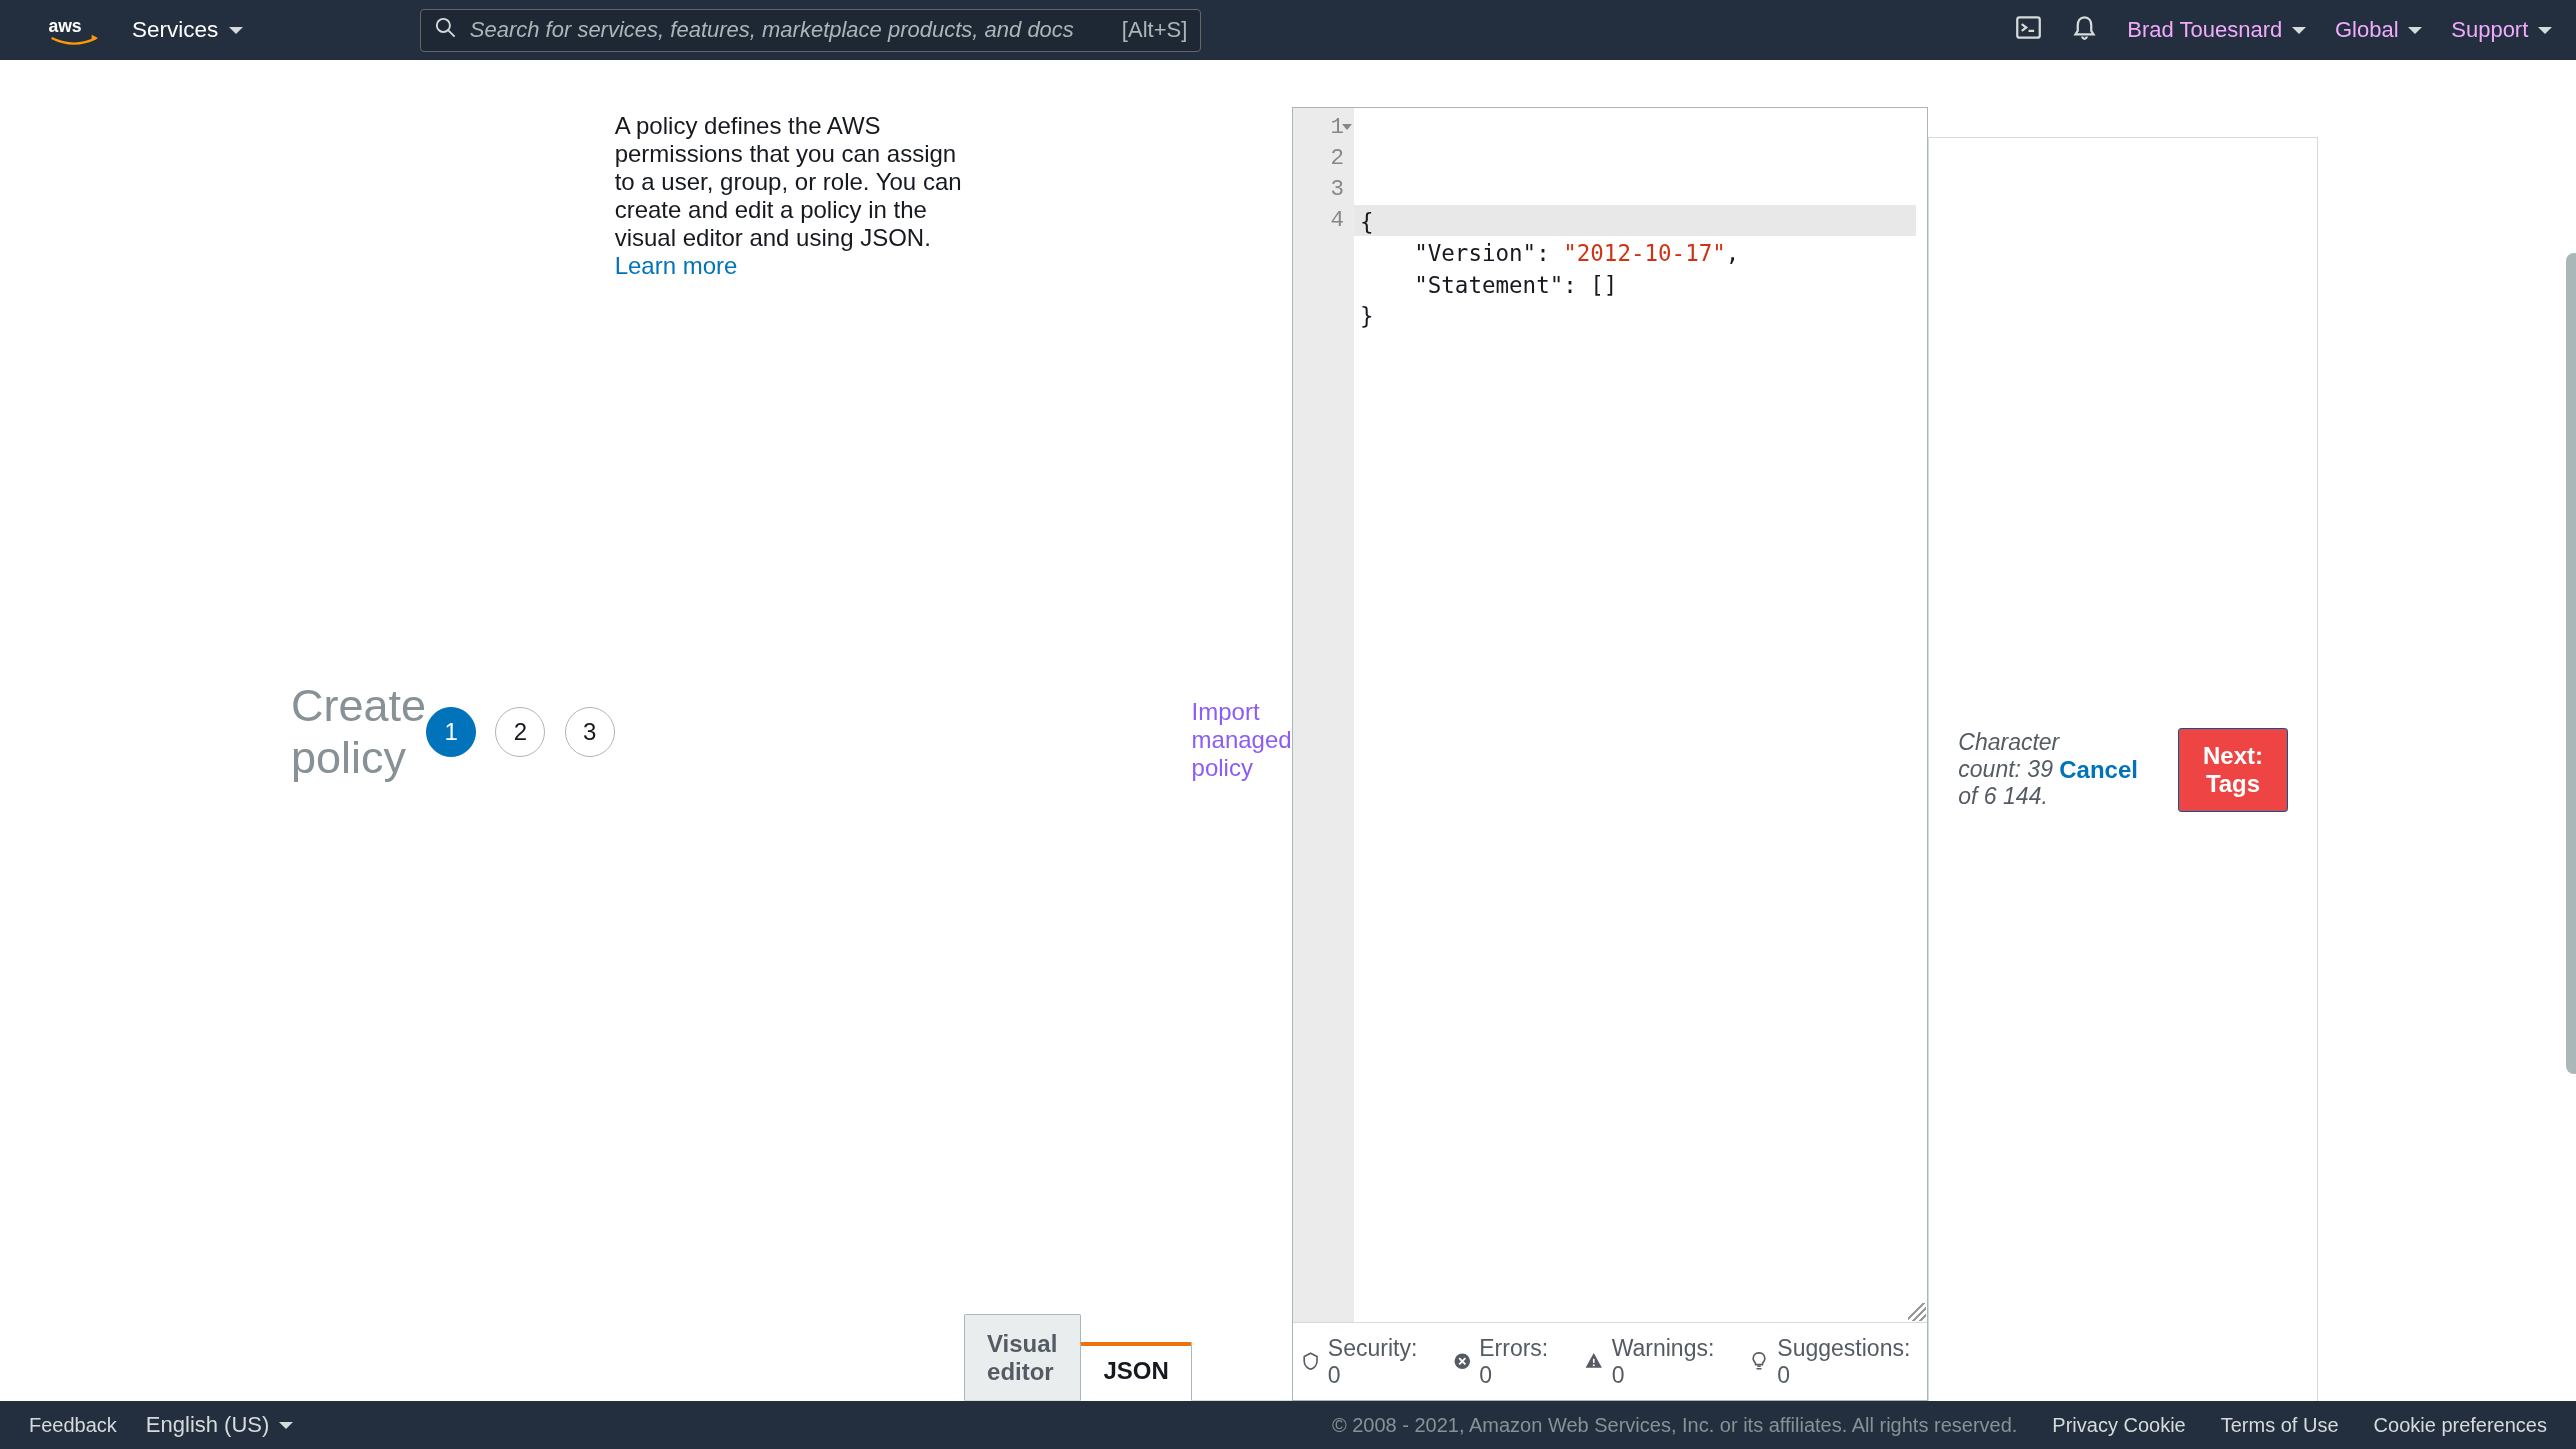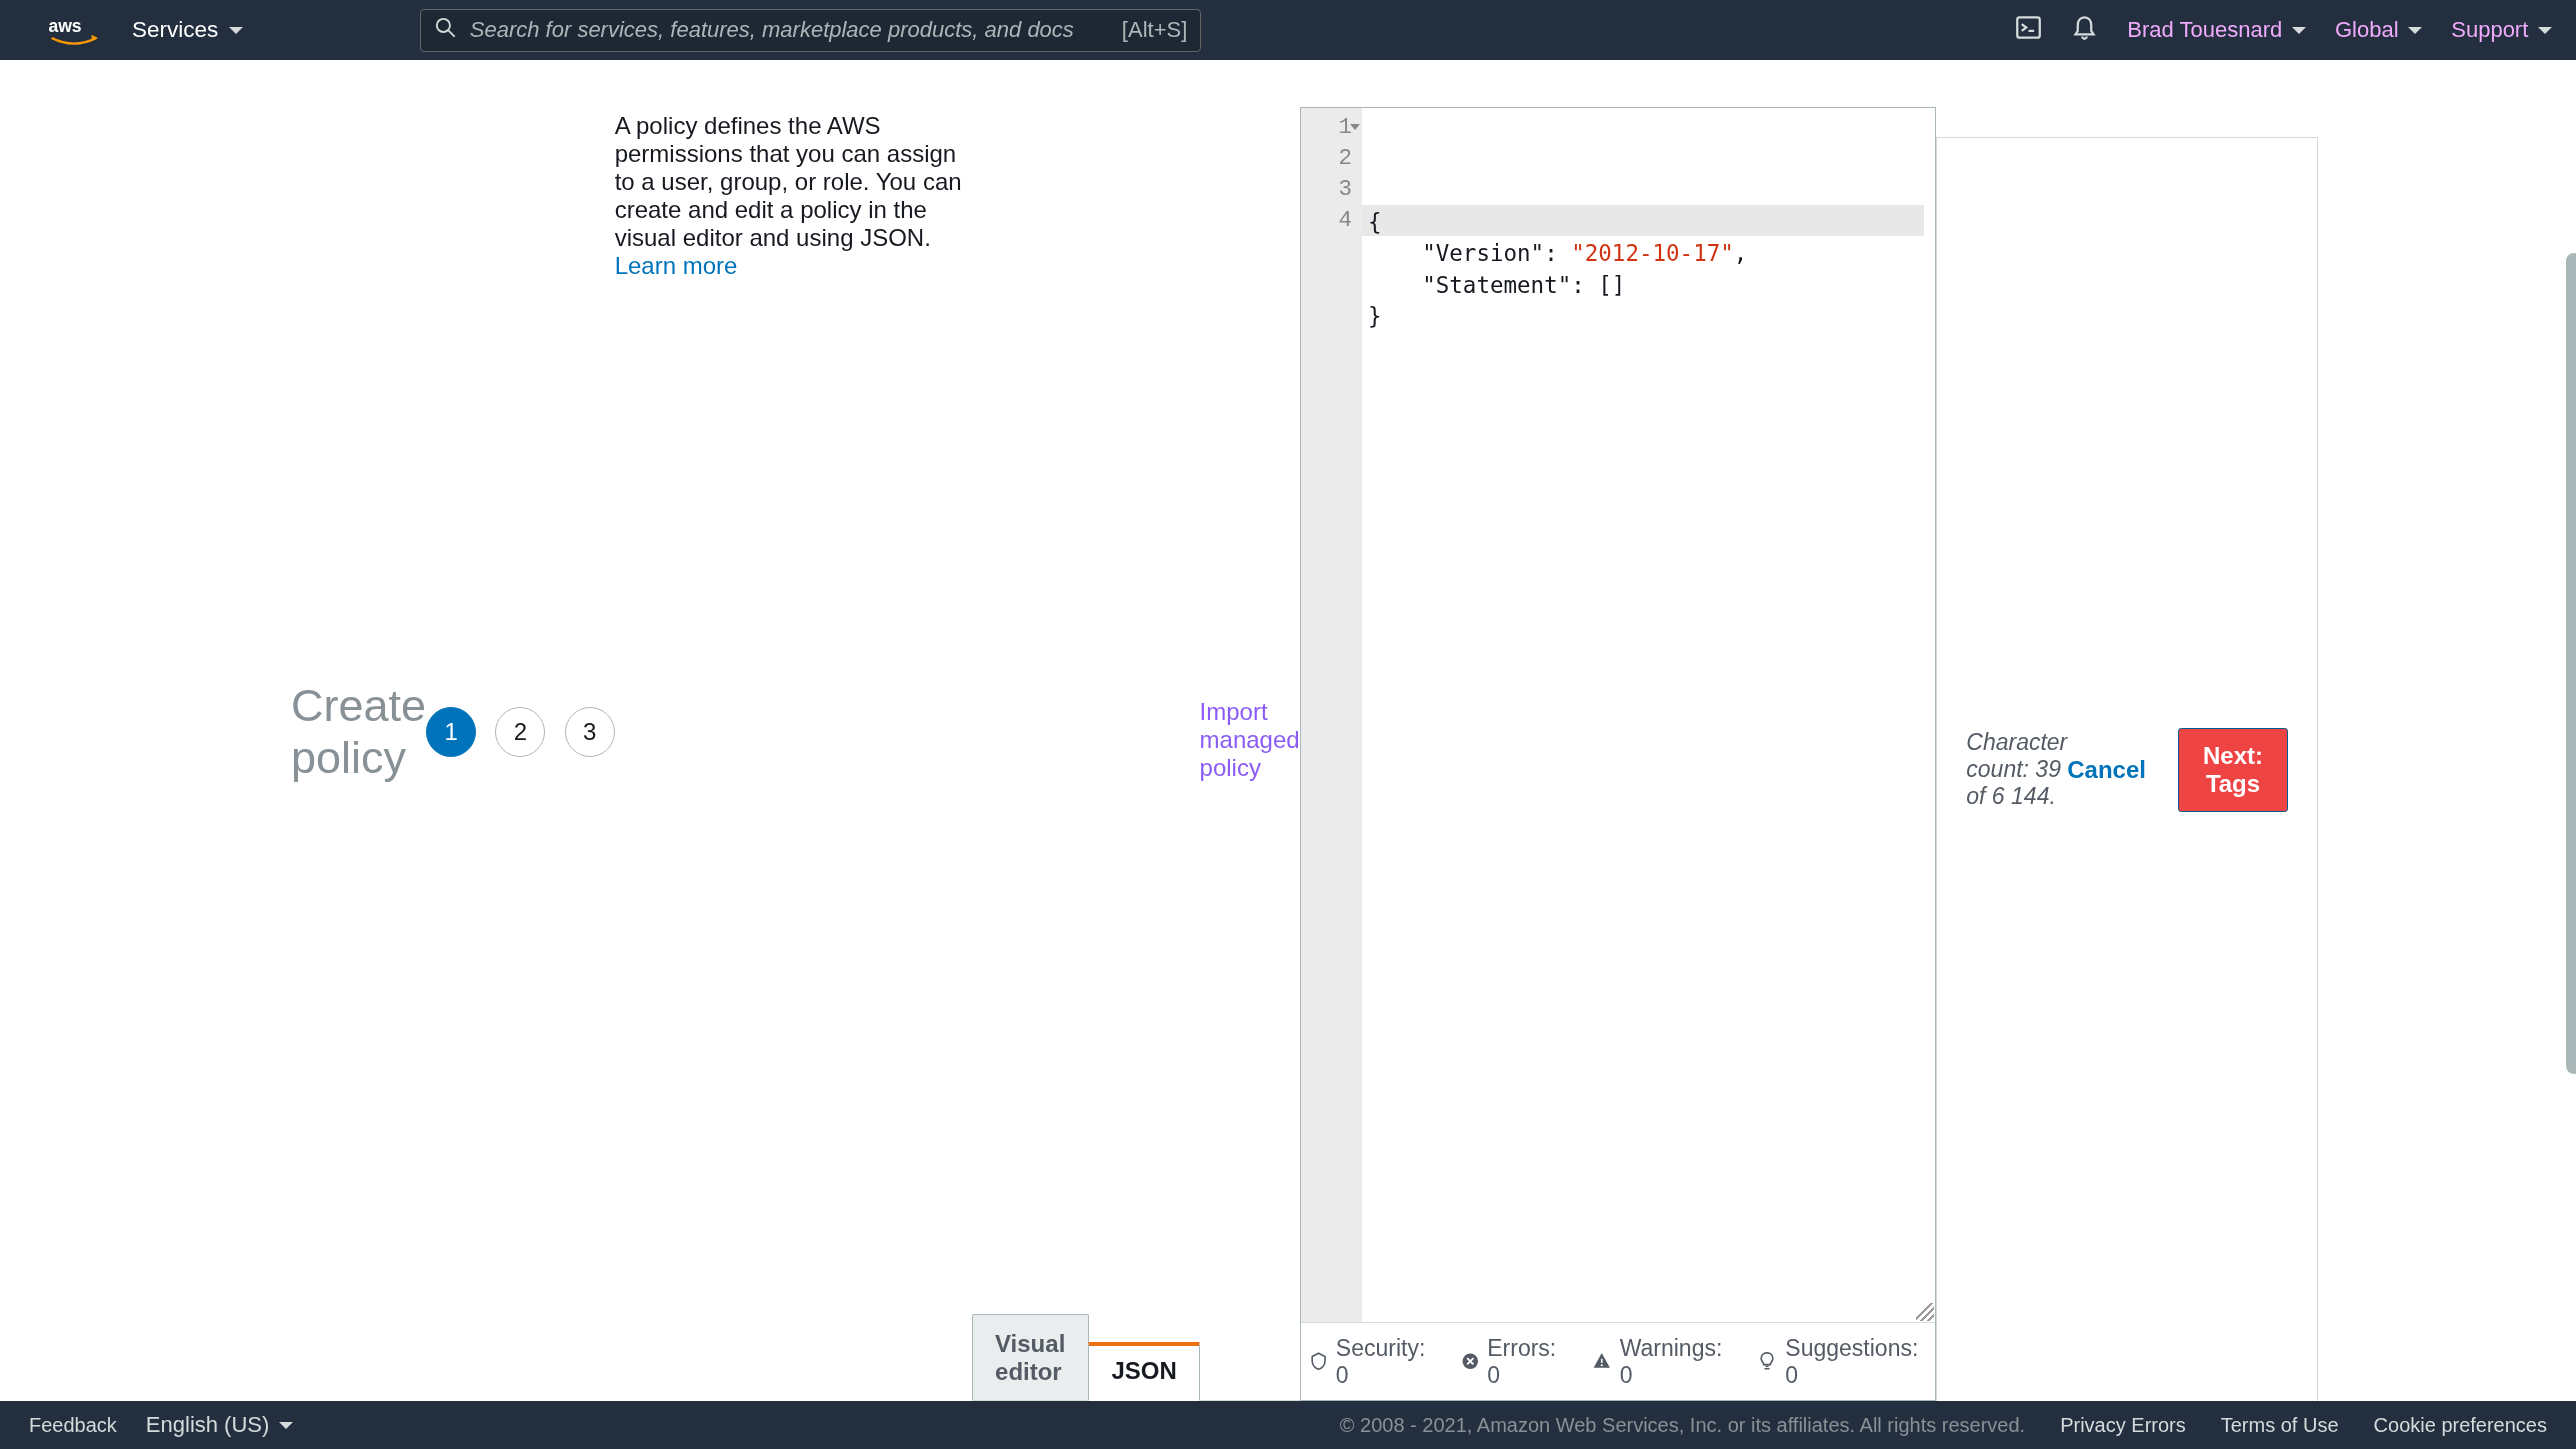--- a/index.html
+++ b/index.html
@@ -258,21 +258,21 @@
   align-items: center;
 }
 .char-count {
   font-size: 23px;
   font-style: italic;
   color: #545b64;
 }
 .actions {
   margin-left: auto;
   display: flex;
-  gap: 32px;
+  gap: 40px;
   align-items: center;
 }
 .btn-cancel {
   color: #0073bb;
   font-size: 24px;
   font-weight: 700;
   cursor: pointer;
 }
 .btn-primary {
   background: #ef4444;
@@ -450,18 +450,18 @@
 <div class="footer">
   <div class="footer-left">
     <span>Feedback</span>
     <span class="nav-dd">
       <span>English (US)</span>
       <span class="caret-down"></span>
     </span>
   </div>
   <div class="footer-right">
     <span class="sep">© 2008 - 2021, Amazon Web Services, Inc. or its affiliates. All rights reserved.</span>
-    <span>Privacy Errors</span>
+    <span>Privacy Cookie</span>
     <span>Terms of Use</span>
     <span>Cookie preferences</span>
   </div>
 </div>
 
 
 </body></html>

